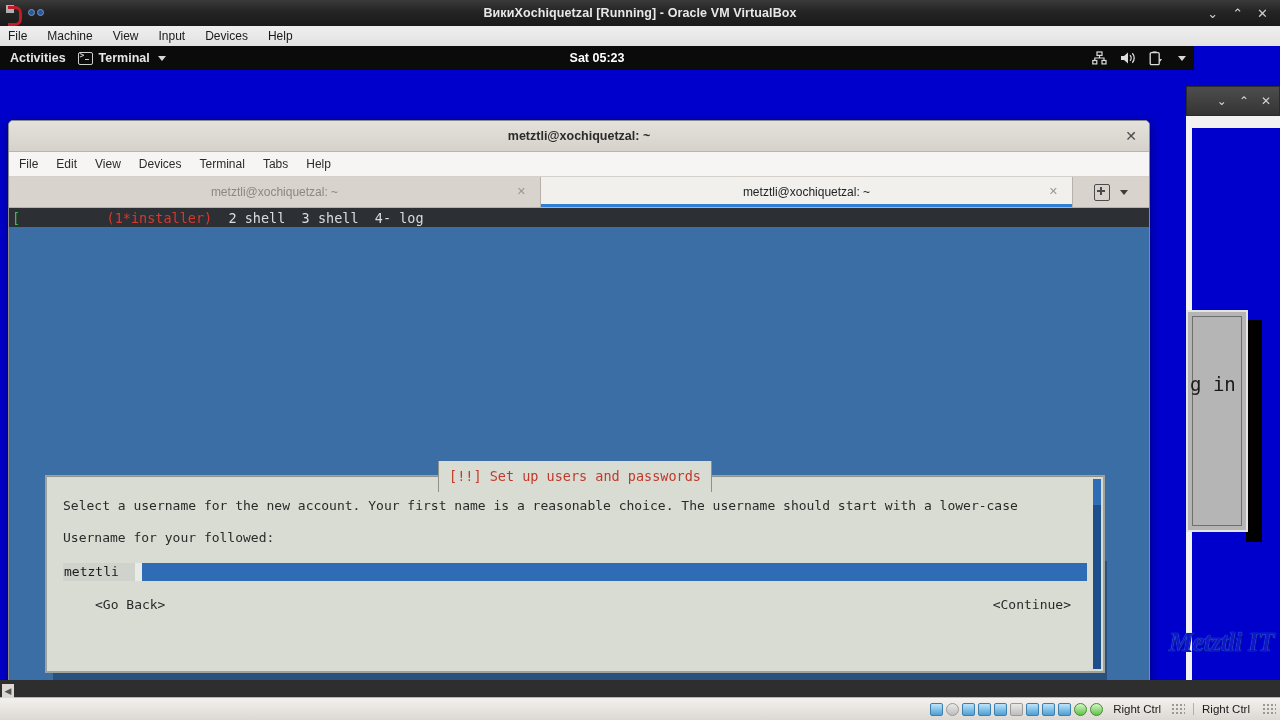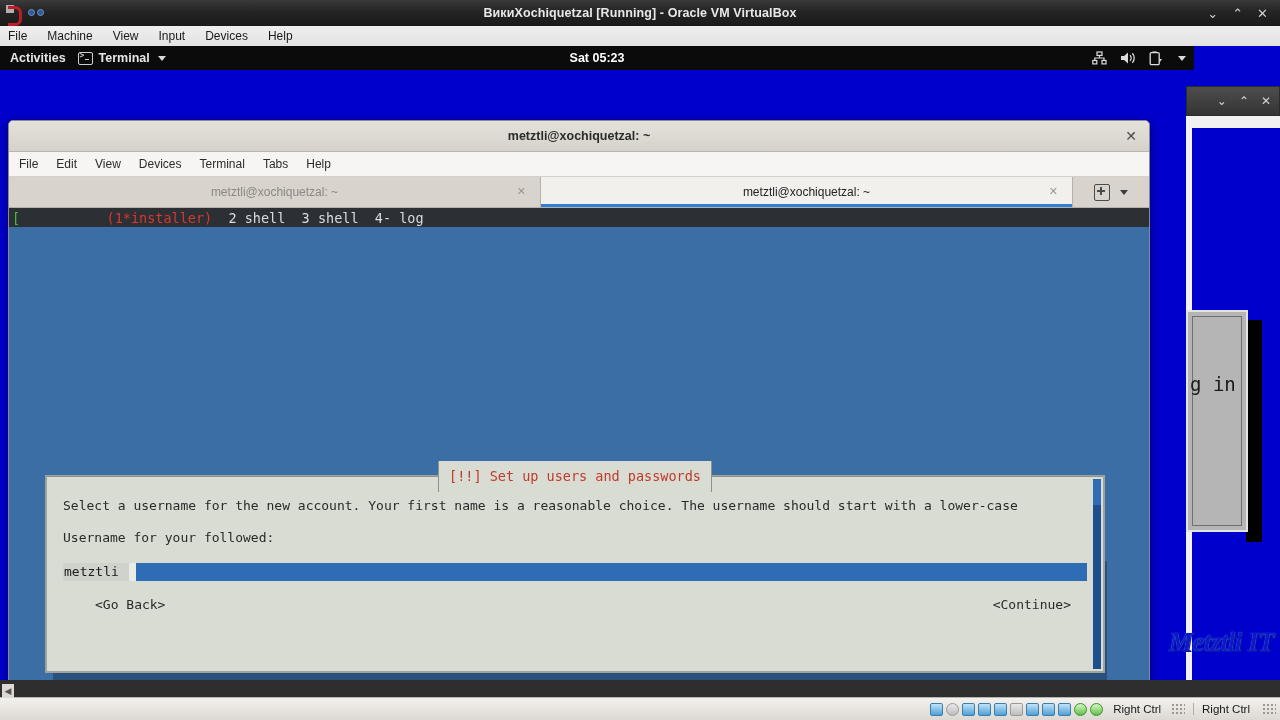--- a/index.html
+++ b/index.html
@@ -189,21 +189,21 @@
     background:#d9dcd3;color:#c0392b;padding:8px 10px;font-size:13.5px;white-space:pre;
     border-left:1px solid #8e928a;border-right:1px solid #8e928a;line-height:15px;
   }
   .dlg-inner{padding:20px 16px 0 16px;}
   .dlg-p{white-space:pre;line-height:17px;letter-spacing:0px;}
   .dlg-label{margin-top:16px;white-space:pre;}
   .dlg-input{
     margin-top:18px;height:18px;background:#2e6cb5;display:flex;align-items:center;
   }
   .dlg-input .val{
-    background:#cfd3cb;color:#1b1b1b;padding:0 10px 0 1px;line-height:18px;white-space:pre;
+    background:#cfd3cb;color:#1b1b1b;padding:0 16px 0 1px;line-height:18px;white-space:pre;
   }
   .dlg-input .cur{width:7px;height:18px;background:#e9ece6;display:inline-block;}
   .dlg-btns{
     margin-top:16px;display:flex;justify-content:space-between;padding:0 16px 0 32px;white-space:pre;
   }
   .dlg-scroll{
     position:absolute;right:2px;top:2px;bottom:2px;width:8px;background:#e6e9e1;
   }
   .dlg-scroll .thumb{position:absolute;left:0;top:0;width:8px;height:26px;background:#2e6cb5;}
   .dlg-scroll .rail{position:absolute;left:0;top:26px;bottom:0;width:8px;background:#1d4f8c;}

